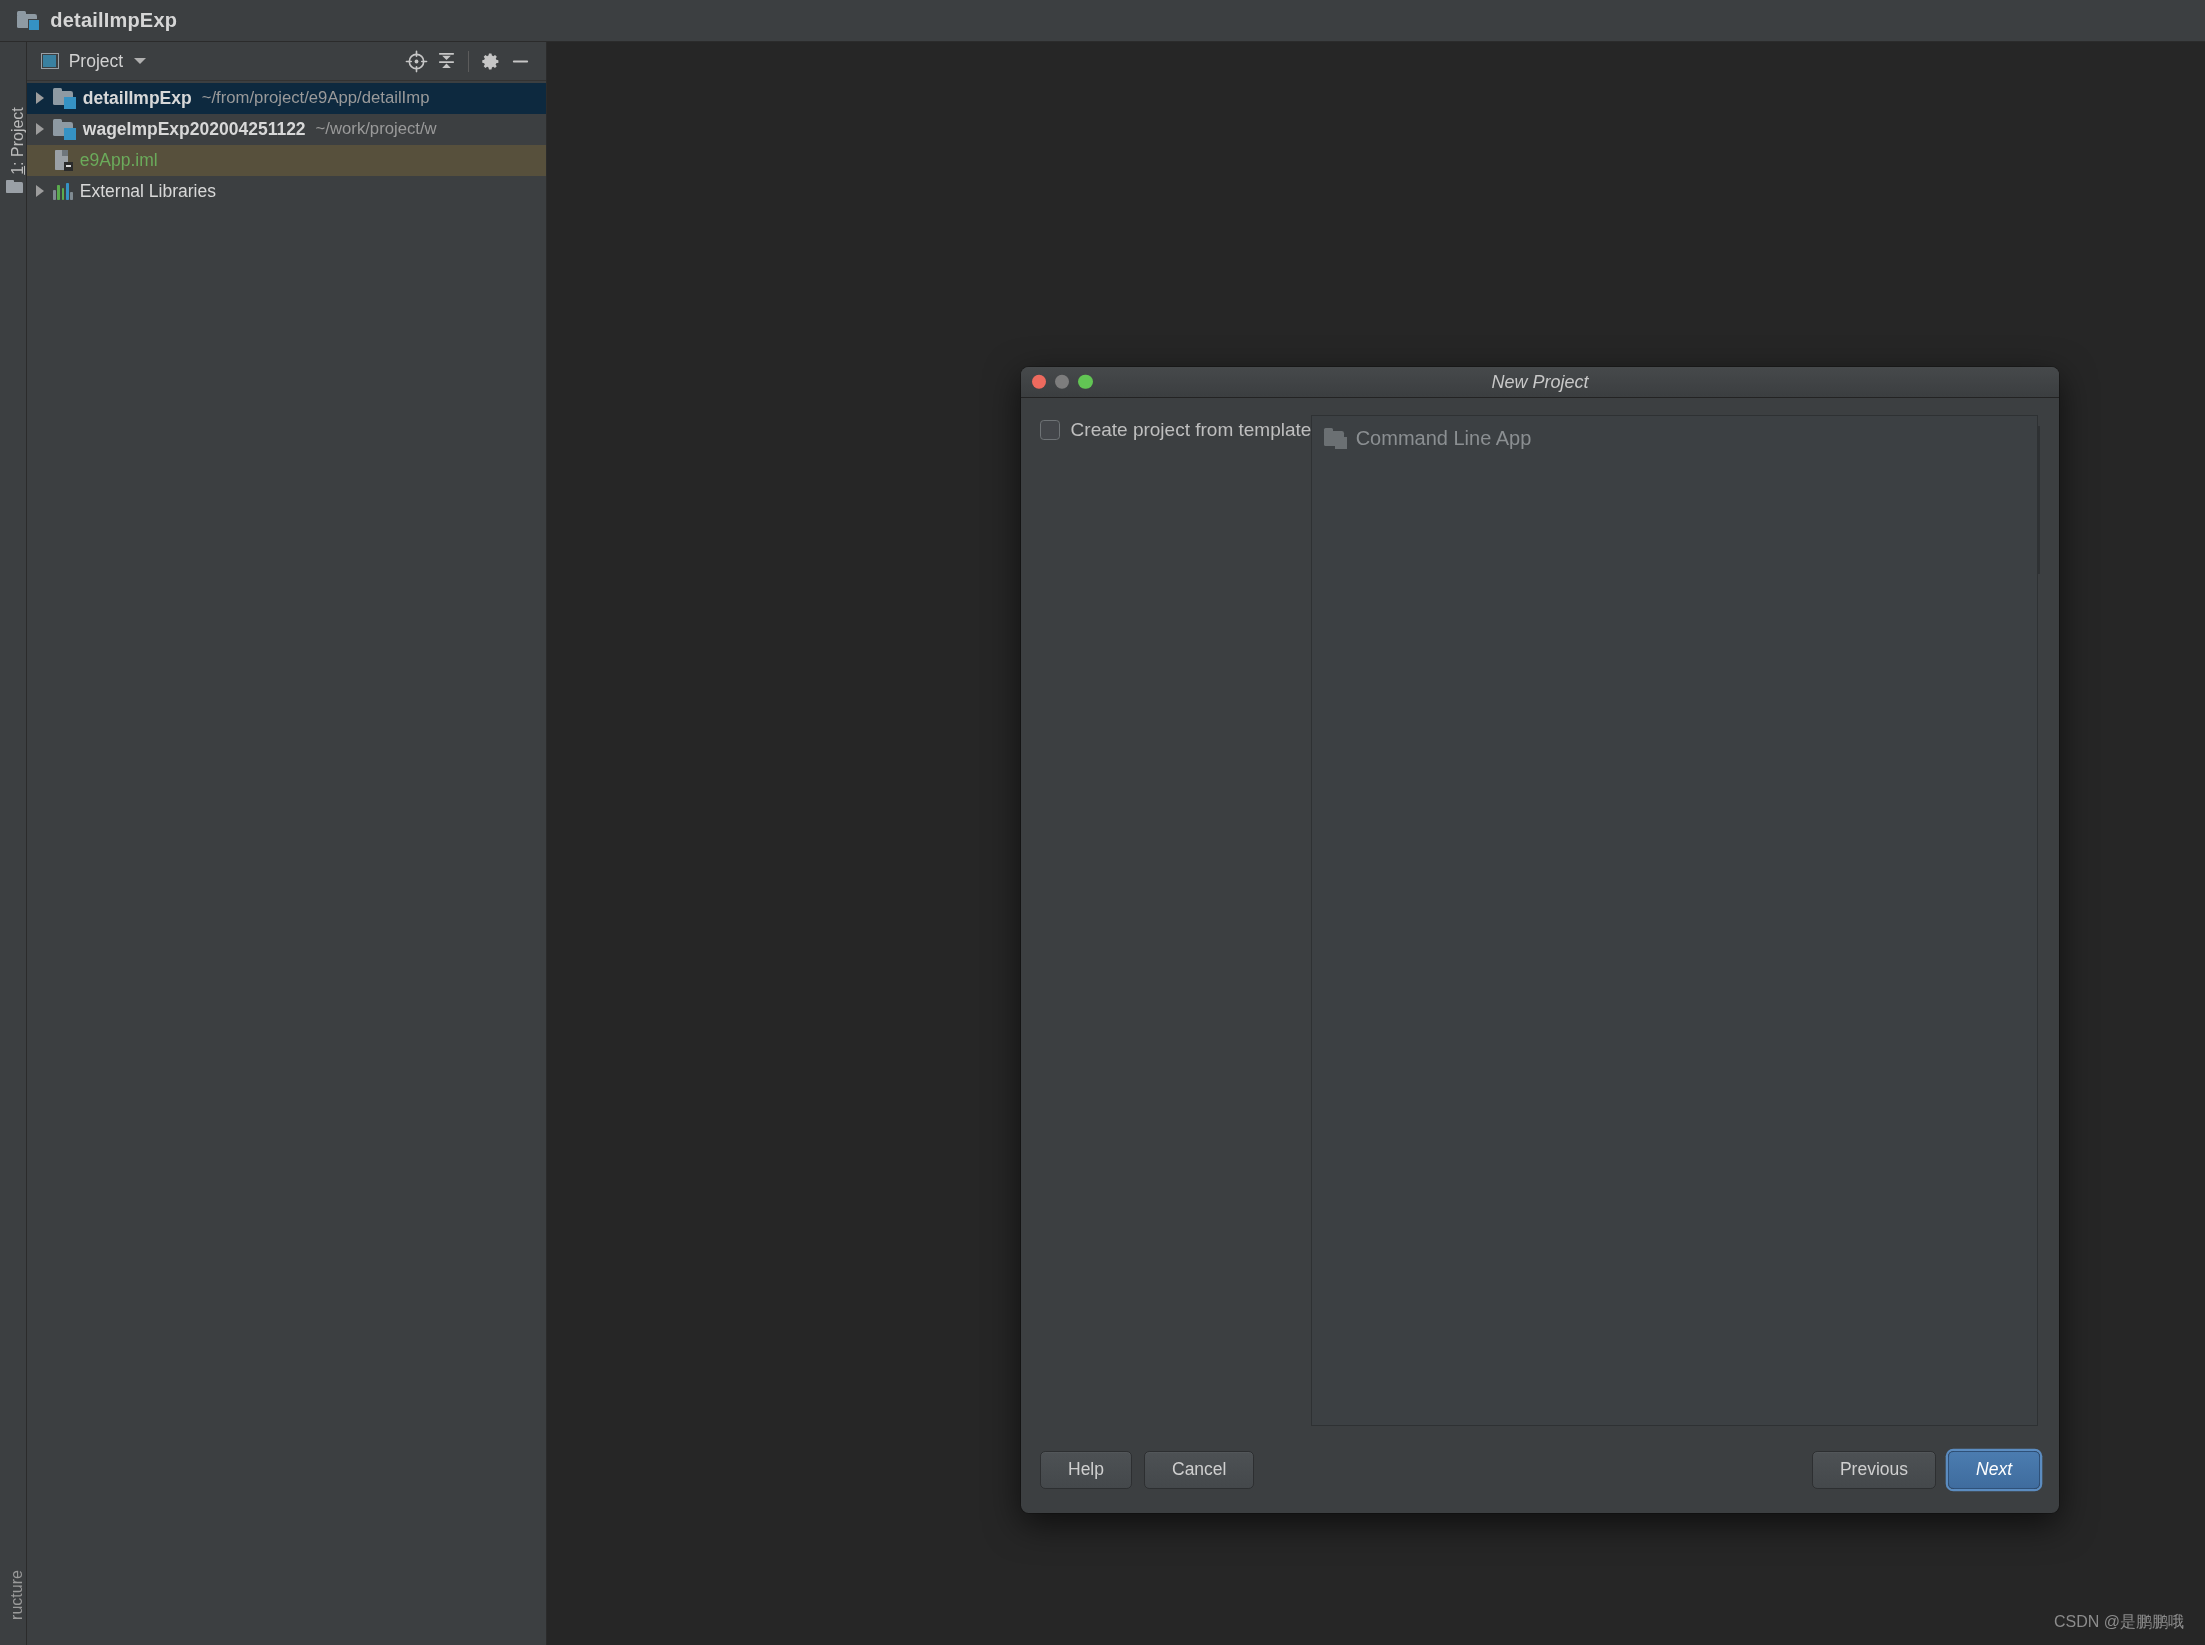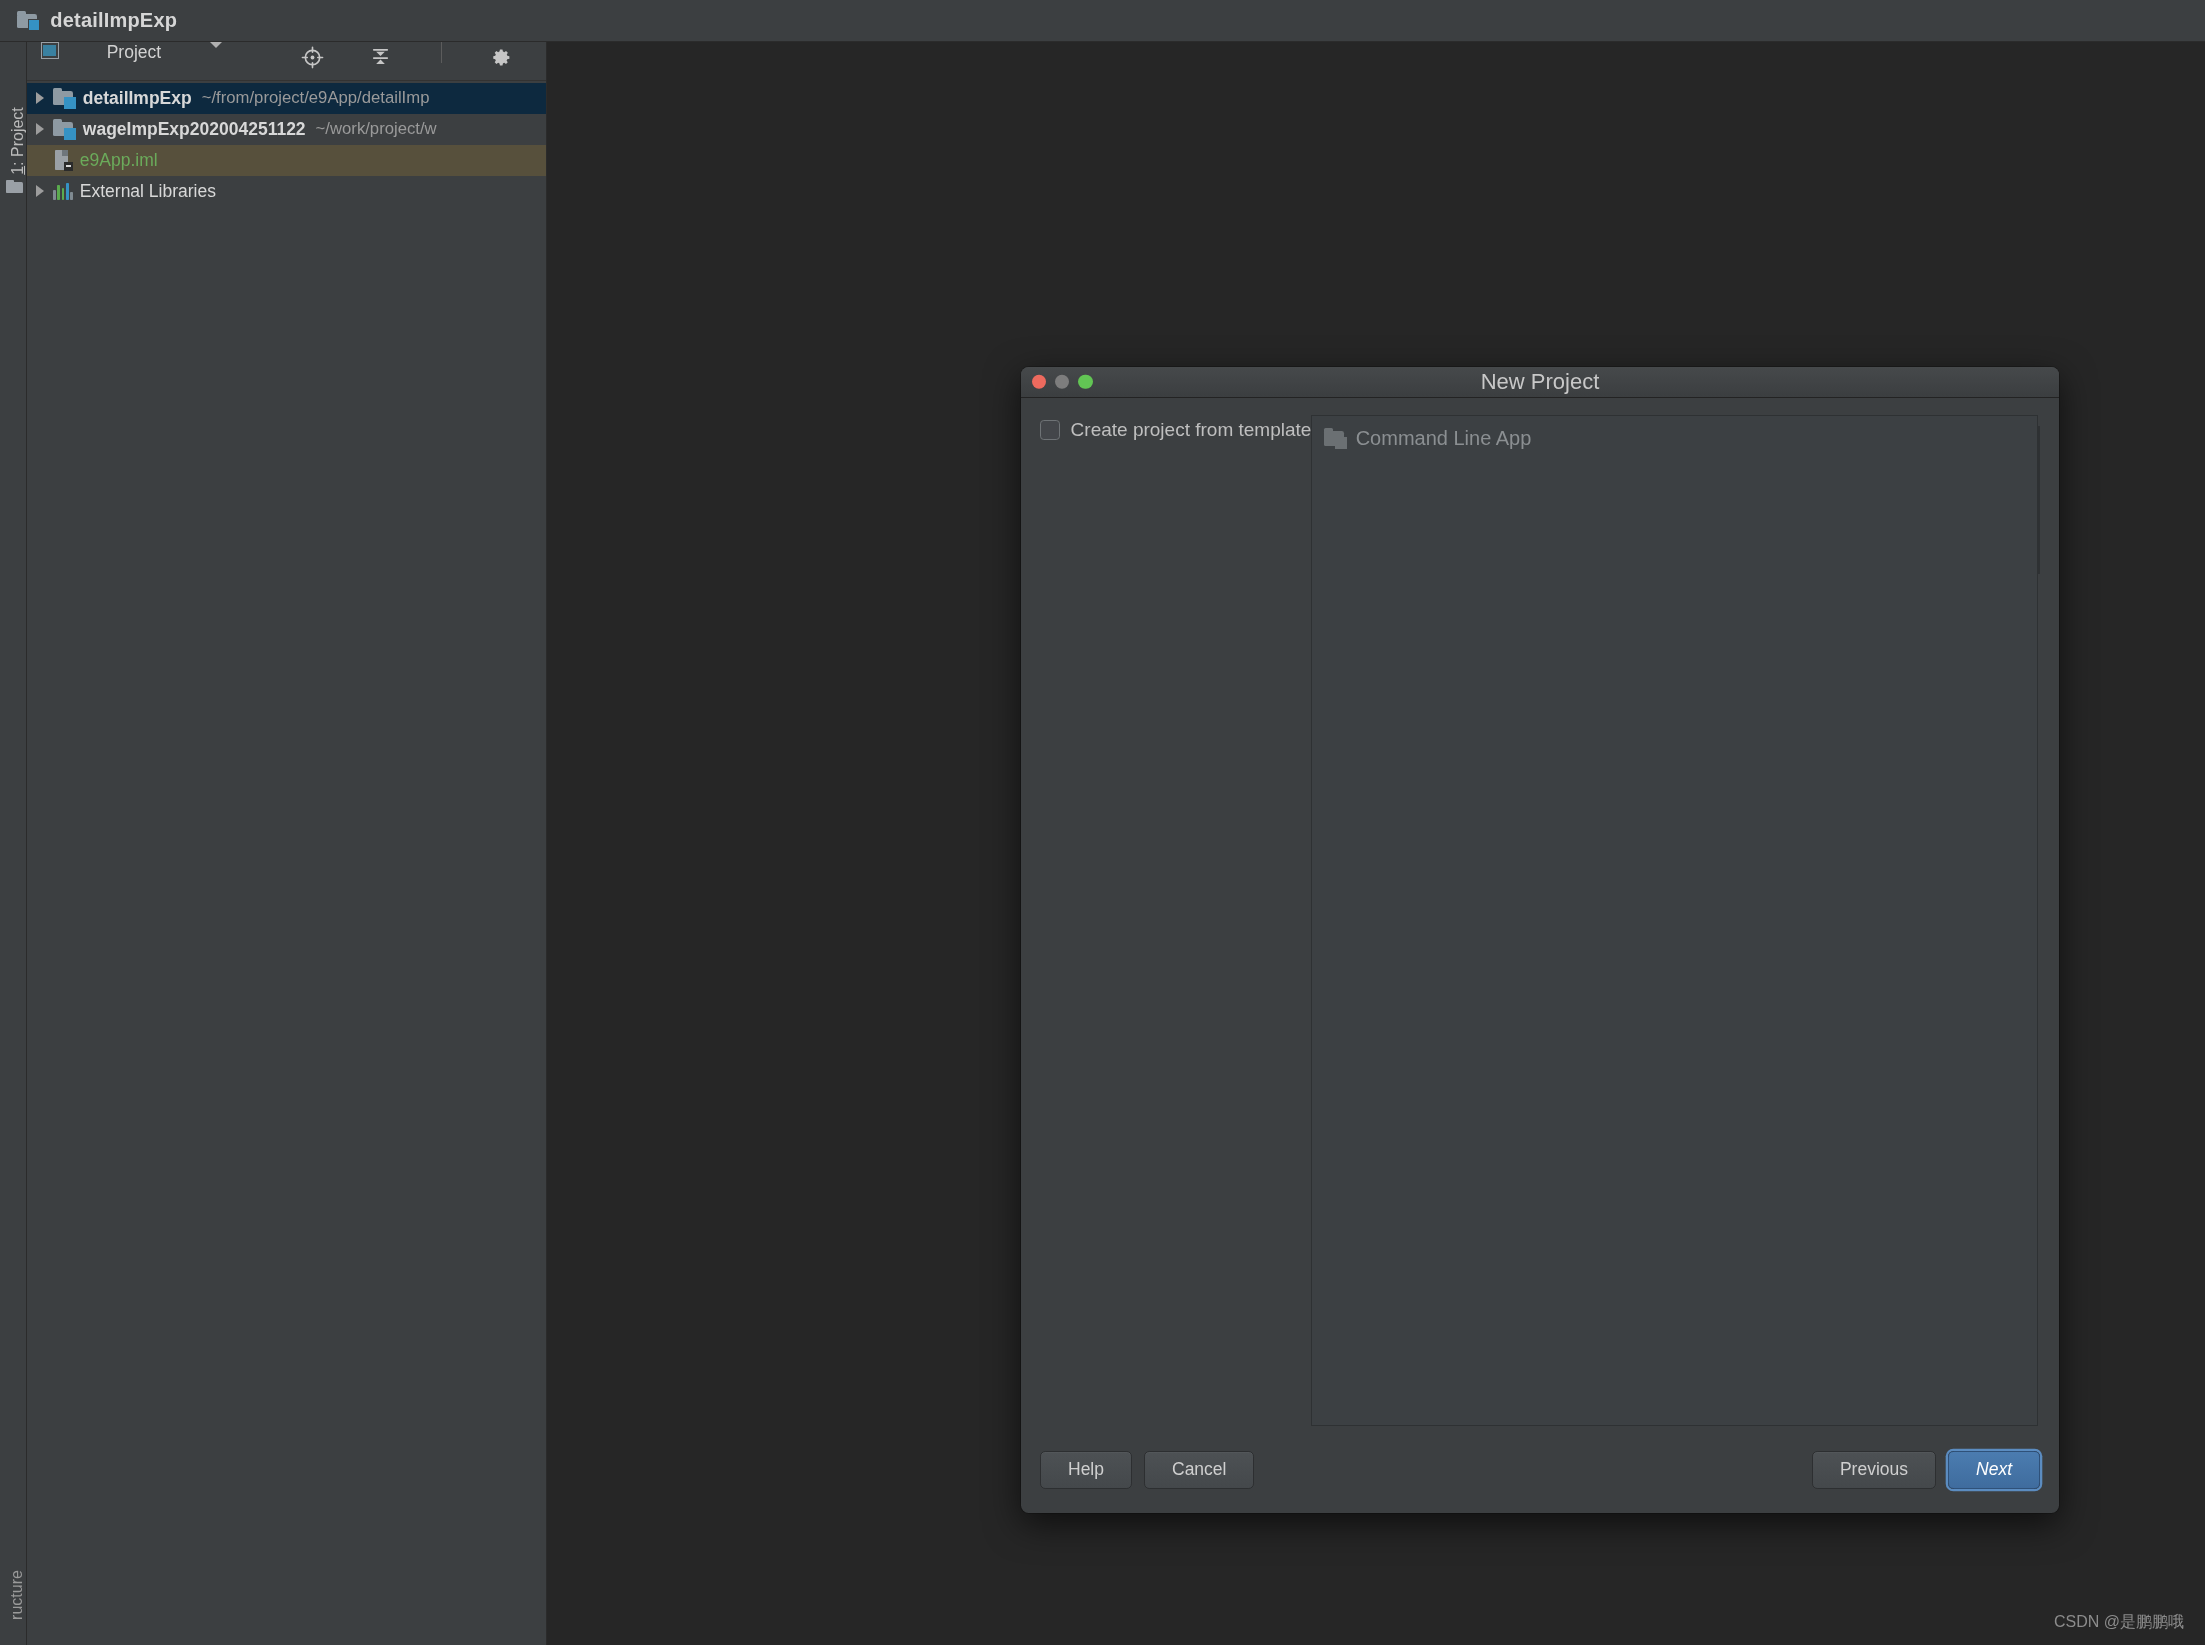--- a/index.html
+++ b/index.html
@@ -127,25 +127,24 @@
     width: 520px; height: 1603px;
     background: #3c3f41;
     border-right: 0.8px solid #2b2b2b;
     box-sizing: border-box;
     overflow: hidden;
   }
   #panel-header {
     position: relative;
     height: 39px;
     display: flex;
-    align-items: flex-start;
+    align-items: center;
     padding: 0 10.6px 0 13.7px;
     box-sizing: border-box;
     border-bottom: 0.8px solid #323232;
-    gap: 38px;
   }
   .panel-ico-sq {
     width: 18px; height: 16.7px;
     border: 1.5px solid #9aa0a6;
     box-sizing: border-box;
     background: #3c3f41;
     padding: 1.5px;
     flex: none;
   }
   .panel-ico-sq i {
@@ -303,21 +302,22 @@
   .tl {
     width: 14.4px; height: 14.4px; border-radius: 50%;
   }
   .tl.red { background: #ed6a5e; }
   .tl.yellow { background: #7d7d7d; }
   .tl.green { background: #62c554; }
   #dlg-titlebar .dlg-title {
     width: 100%;
     text-align: center;
     color: #c8c8c8;
-    font-size: 22px;
+    font-size: 18px;
+    font-style: italic;
   }
 
   #dlg-body {
     flex: 1 1 auto;
     padding: 16.7px 19px 0 19px;
     box-sizing: border-box;
     display: flex;
     flex-direction: row;
   }
   #checkbox-row {

